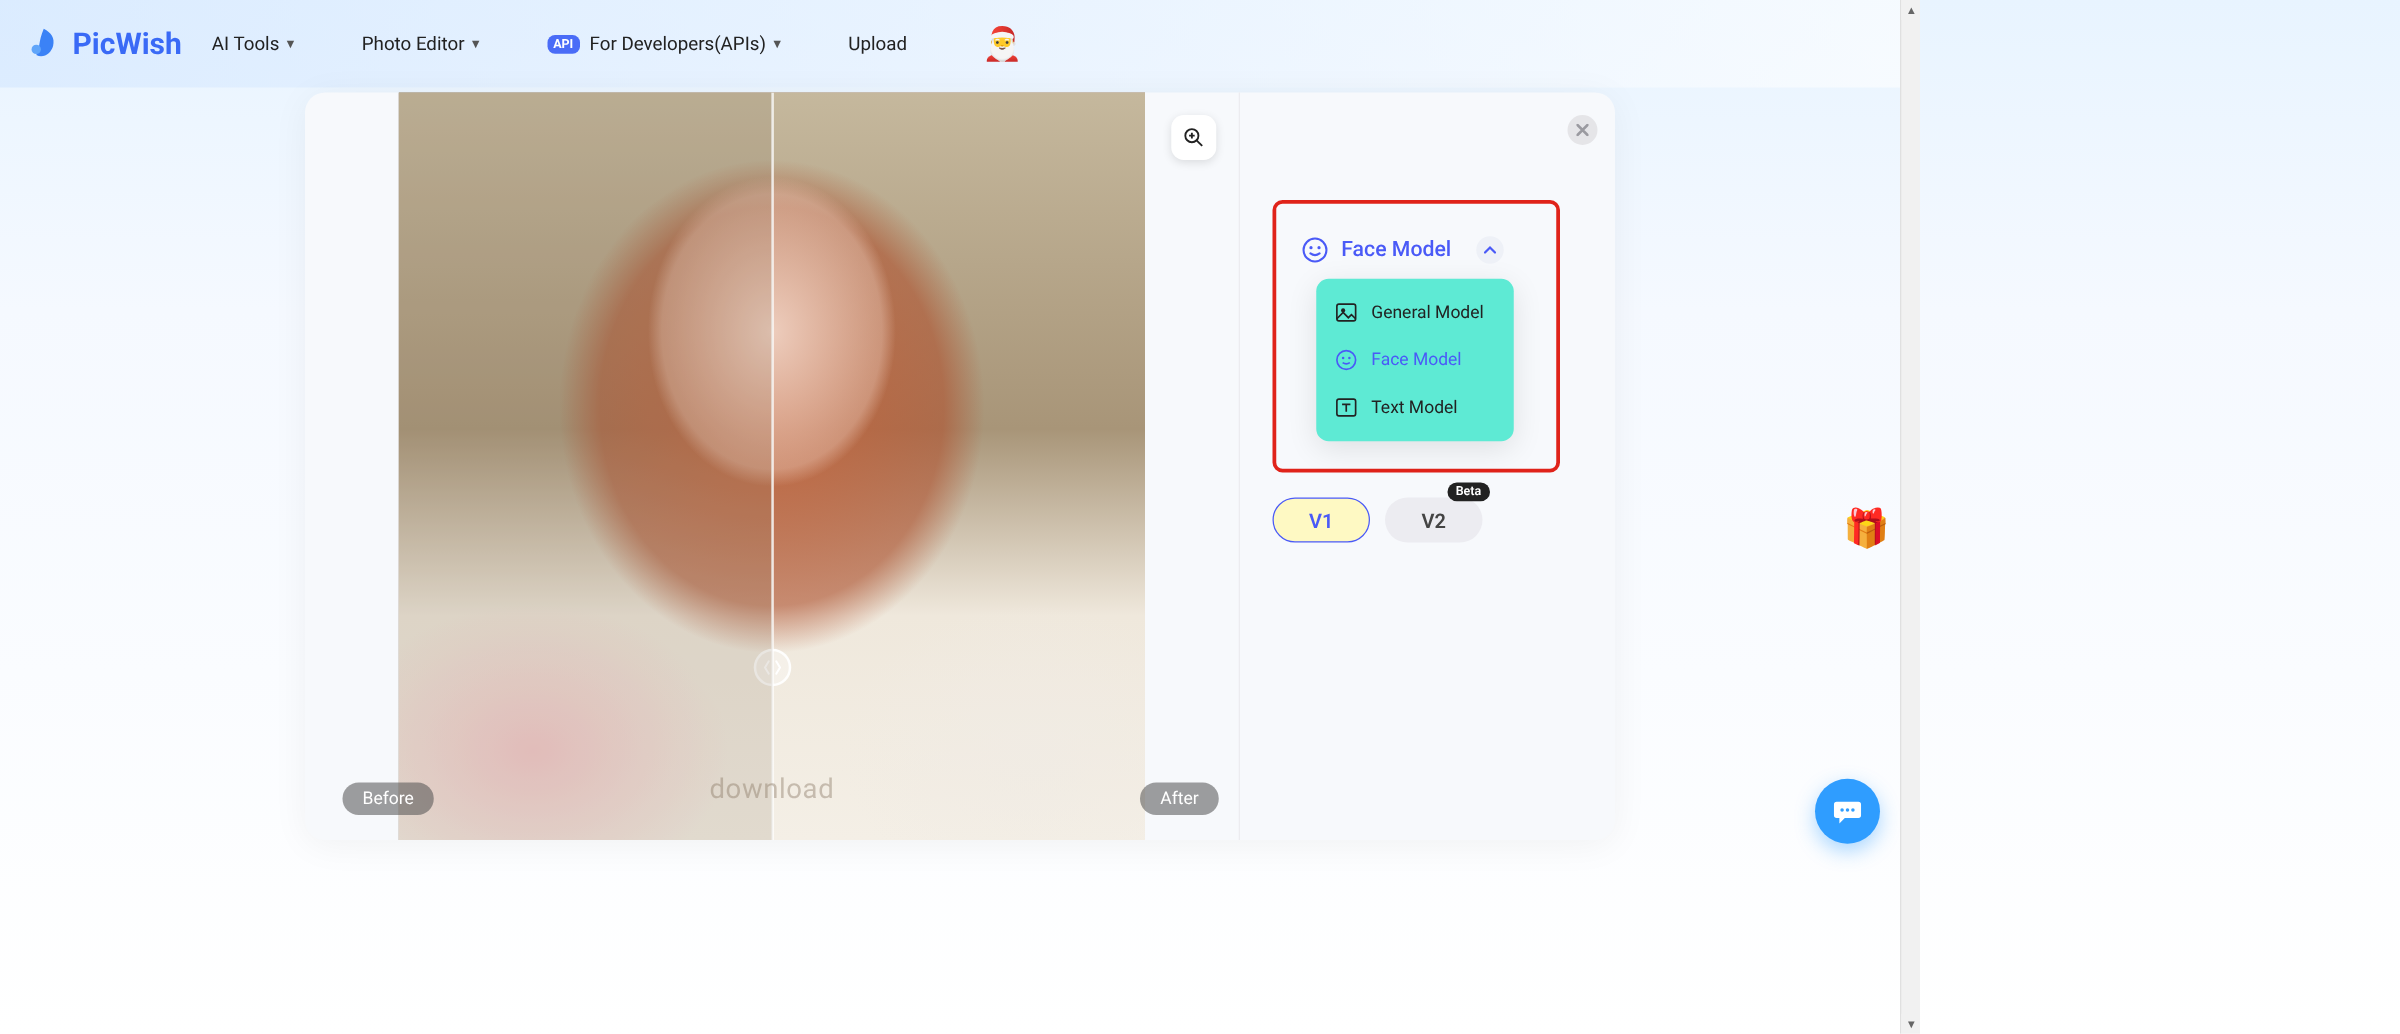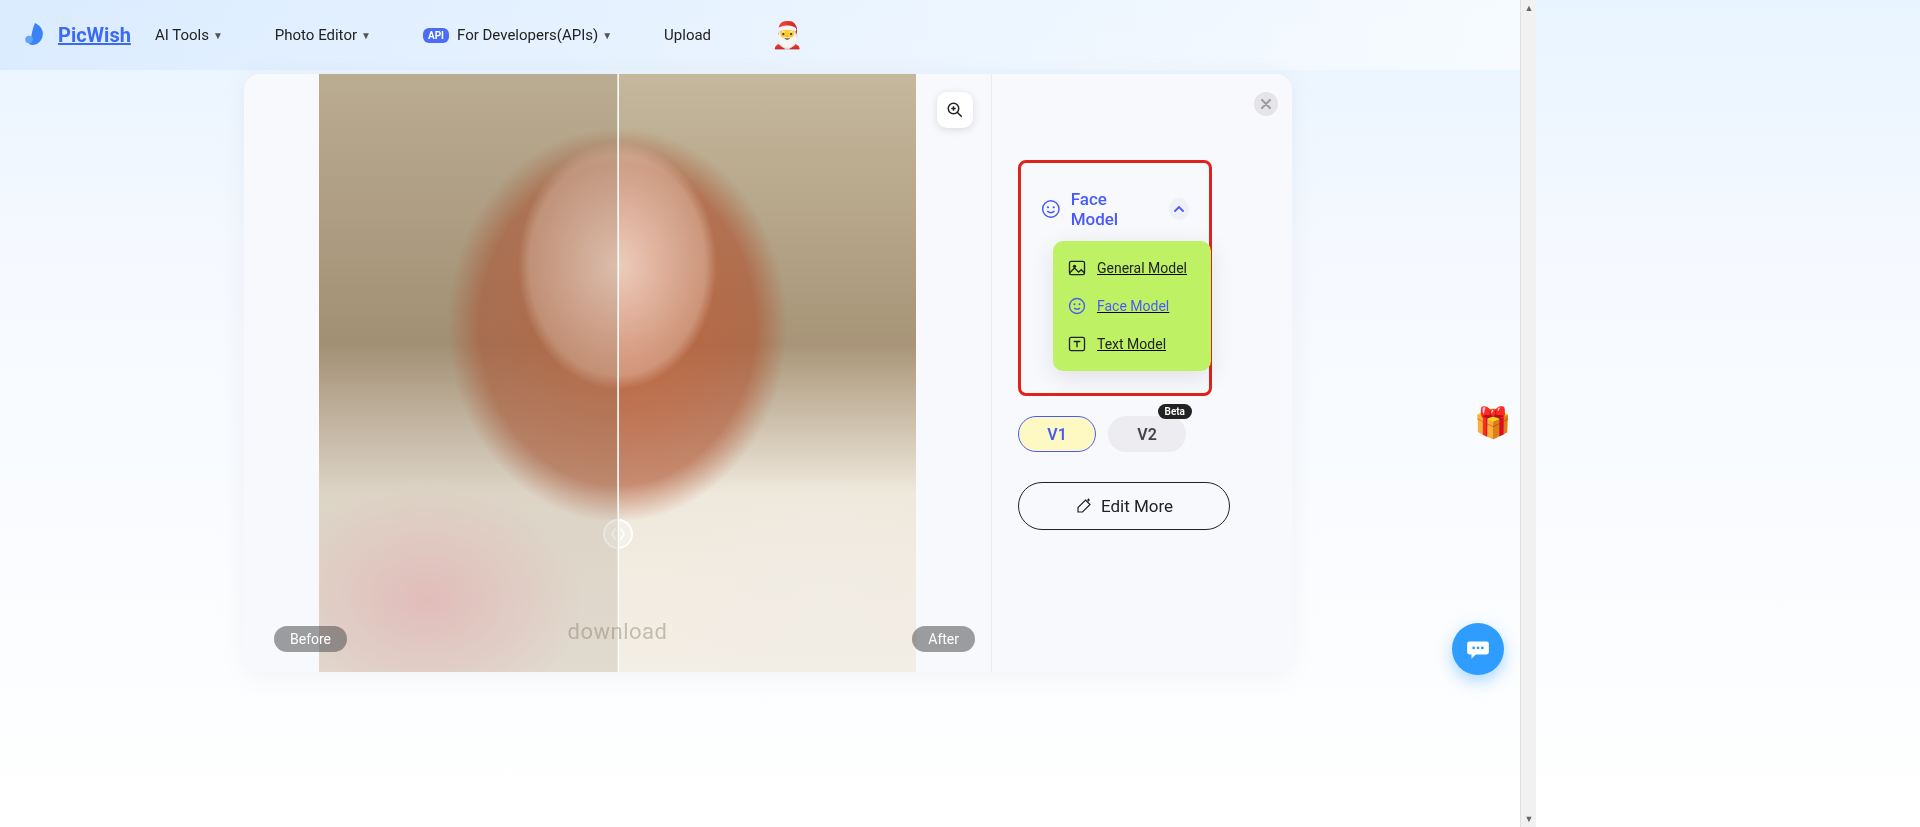--- a/index.html
+++ b/index.html
@@ -24,21 +24,21 @@
     .scrollbar-up { top: 0; }
     .scrollbar-down { bottom: 0; }
     
     .header {
       height: 70px; display: flex; align-items: center;
       padding: 0 20px;
       background: linear-gradient(90deg, rgba(210,230,255,0.6), rgba(255,255,255,0.6));
     }
     .logo { display: flex; align-items: center; gap: 8px; margin-right: 24px; }
     .logo-icon { width: 30px; height: 30px; }
-    .logo-text { font-size: 20px; font-weight: 700; color: #3a6af6; text-decoration: underline; }
+    .logo-text { font-size: 24px; font-weight: 700; color: #3a6af6; }
     .nav { display: flex; align-items: center; gap: 52px; }
     .nav-item { display: flex; align-items: center; gap: 4px; font-size: 15px; color: #222; cursor: pointer; }
     .chevron-down { font-size: 10px; color: #555; }
     .api-badge {
       background: #4a6cf7; color: white; font-size: 10px; font-weight: 700;
       padding: 2px 5px; border-radius: 6px; margin-right: 4px;
     }
     .gingerbread { font-size: 26px; position: relative; margin-left: 8px; }
     .header-right { margin-left: auto; display: flex; align-items: center; gap: 12px; }
     .btn-upload {
@@ -112,33 +112,33 @@
     }
     
     .side-pane { flex: 1; border-left: 1px solid #ececf0; position: relative; padding: 26px 26px; }
     .close-btn {
       position: absolute; top: 18px; right: 14px; width: 24px; height: 24px;
       border-radius: 50%; background: #e5e5e8; display: flex; align-items: center; justify-content: center;
       color: #9a9aa0; font-size: 14px; cursor: pointer;
     }
     .highlight-box {
       border: 3px solid #e0231a; border-radius: 8px;
-      padding: 26px 20px 22px 20px; margin-top: 60px; width: 194px;
+      padding: 26px 20px 22px 20px; margin-top: 60px; width: 230px;
     }
     .model-select { display: flex; align-items: center; gap: 10px; }
     .face-icon-s { width: 22px; height: 22px; }
     .model-label { font-size: 17px; color: #4a5af7; font-weight: 500; }
     .chev-circle {
       margin-left: 10px; width: 22px; height: 22px; border-radius: 50%;
       background: #eef1f7; display: flex; align-items: center; justify-content: center;
       color: #4a5af7; font-size: 12px;
     }
     .dropdown {
-      margin-top: 12px; background: #bef264; border-radius: 10px;
-      box-shadow: 0 6px 24px rgba(0,0,0,0.10); padding: 8px 0; width: 158px; margin-left: 12px; text-decoration: underline;
+      margin-top: 12px; background: #5eead4; border-radius: 10px;
+      box-shadow: 0 6px 24px rgba(0,0,0,0.10); padding: 8px 0; width: 158px; margin-left: 12px;
     }
     .dd-item { display: flex; align-items: center; gap: 10px; padding: 9px 14px; font-size: 14px; color: #222; cursor: pointer; }
     .dd-item.active { color: #4a5af7; }
     .dd-icon { width: 20px; height: 20px; flex-shrink: 0; }
     .version-row { display: flex; gap: 12px; margin-top: 20px; position: relative; padding-left: 0; }
     .ver-btn {
       width: 78px; height: 36px; border-radius: 18px; display: flex; align-items: center; justify-content: center;
       font-size: 16px; font-weight: 600; cursor: pointer;
     }
     .ver-selected { border: 1.5px solid #4a5af7; color: #4a5af7; background: #fef9c3; }
@@ -283,27 +283,20 @@
           <div class="ver-btn ver-selected">
             <span>V1</span>
           </div>
           <div class="ver-btn ver-unselected">
             <span>V2</span>
             <span class="beta-badge">Beta</span>
           </div>
         </div>
 
 
-        <div class="edit-btn">
-          <svg width="18" height="18" viewBox="0 0 24 24">
-              <path d="M14 4 L20 10 L10 20 L4 20 L4 14 Z" stroke="#222" stroke-width="1.6" fill="none"></path>
-              <path d="M18 2 L18 6 M16 4 L20 4" stroke="#222" stroke-width="1.4"></path>
-            </svg>
-          <span>Edit More</span>
-        </div>
       </div>
 
     </div>
   </div>
 
   <div class="gift-float">🎁</div>
 
   <div class="chat-fab">
     <svg width="26" height="26" viewBox="0 0 24 24">
         <path d="M4 5 h16 a2 2 0 0 1 2 2 v8 a2 2 0 0 1 -2 2 h-10 l-4 4 v-4 h-2 a2 2 0 0 1 -2 -2 v-8 a2 2 0 0 1 2 -2 z" fill="#fff"></path>

